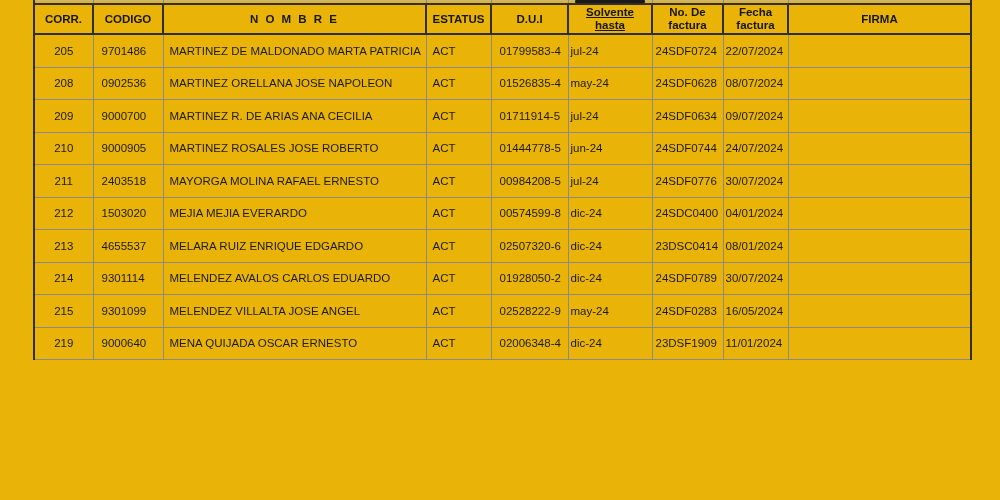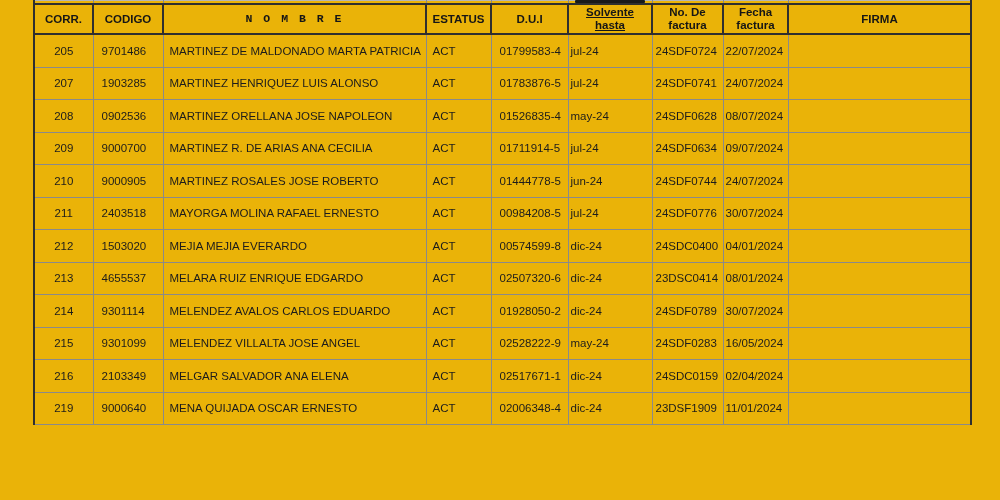--- a/index.html
+++ b/index.html
@@ -59,21 +59,21 @@
     height: 26px;
     border: 2px solid #2f2f2f;
     font-size: 11.5px;
     font-weight: 700;
     color: #161616;
     text-align: center;
     vertical-align: middle;
     padding: 1px 1px;
     line-height: 1.12;
   }
-  th.h-nombre { letter-spacing: 2px; font-family: Liberation Mono, monospace; }
+  th.h-nombre { letter-spacing: 2px; }
   th.h-solvente { padding: 1px 0; text-decoration: underline; }
 
   td {
     border: 1px solid #8a8a8a;
     height: 29.5px;
     font-size: 11.5px;
     color: #1c1c1c;
     vertical-align: middle;
     padding: 1px 2px;
     overflow: hidden;
@@ -141,31 +141,20 @@
       <td class="c-codigo">9701486</td>
       <td class="c-nombre">MARTINEZ DE MALDONADO MARTA PATRICIA</td>
       <td class="c-estatus">ACT</td>
       <td class="c-dui">01799583-4</td>
       <td class="c-solvente">jul-24</td>
       <td class="c-factura">24SDF0724</td>
       <td class="c-fecha">22/07/2024</td>
       <td class="c-firma"></td>
     </tr>
         <tr class="data-row">
-      <td class="c-corr">207</td>
-      <td class="c-codigo">1903285</td>
-      <td class="c-nombre">MARTINEZ HENRIQUEZ LUIS ALONSO</td>
-      <td class="c-estatus">ACT</td>
-      <td class="c-dui">01783876-5</td>
-      <td class="c-solvente">jul-24</td>
-      <td class="c-factura">24SDF0741</td>
-      <td class="c-fecha">24/07/2024</td>
-      <td class="c-firma"></td>
-    </tr>
-        <tr class="data-row">
       <td class="c-corr">208</td>
       <td class="c-codigo">0902536</td>
       <td class="c-nombre">MARTINEZ ORELLANA JOSE NAPOLEON</td>
       <td class="c-estatus">ACT</td>
       <td class="c-dui">01526835-4</td>
       <td class="c-solvente">may-24</td>
       <td class="c-factura">24SDF0628</td>
       <td class="c-fecha">08/07/2024</td>
       <td class="c-firma"></td>
     </tr>
@@ -240,31 +229,20 @@
       <td class="c-codigo">9301099</td>
       <td class="c-nombre">MELENDEZ VILLALTA JOSE ANGEL</td>
       <td class="c-estatus">ACT</td>
       <td class="c-dui">02528222-9</td>
       <td class="c-solvente">may-24</td>
       <td class="c-factura">24SDF0283</td>
       <td class="c-fecha">16/05/2024</td>
       <td class="c-firma"></td>
     </tr>
         <tr class="data-row">
-      <td class="c-corr">216</td>
-      <td class="c-codigo">2103349</td>
-      <td class="c-nombre">MELGAR SALVADOR ANA ELENA</td>
-      <td class="c-estatus">ACT</td>
-      <td class="c-dui">02517671-1</td>
-      <td class="c-solvente">dic-24</td>
-      <td class="c-factura">24SDC0159</td>
-      <td class="c-fecha">02/04/2024</td>
-      <td class="c-firma"></td>
-    </tr>
-        <tr class="data-row">
       <td class="c-corr">219</td>
       <td class="c-codigo">9000640</td>
       <td class="c-nombre">MENA QUIJADA OSCAR ERNESTO</td>
       <td class="c-estatus">ACT</td>
       <td class="c-dui">02006348-4</td>
       <td class="c-solvente">dic-24</td>
       <td class="c-factura">23DSF1909</td>
       <td class="c-fecha">11/01/2024</td>
       <td class="c-firma"></td>
     </tr>

